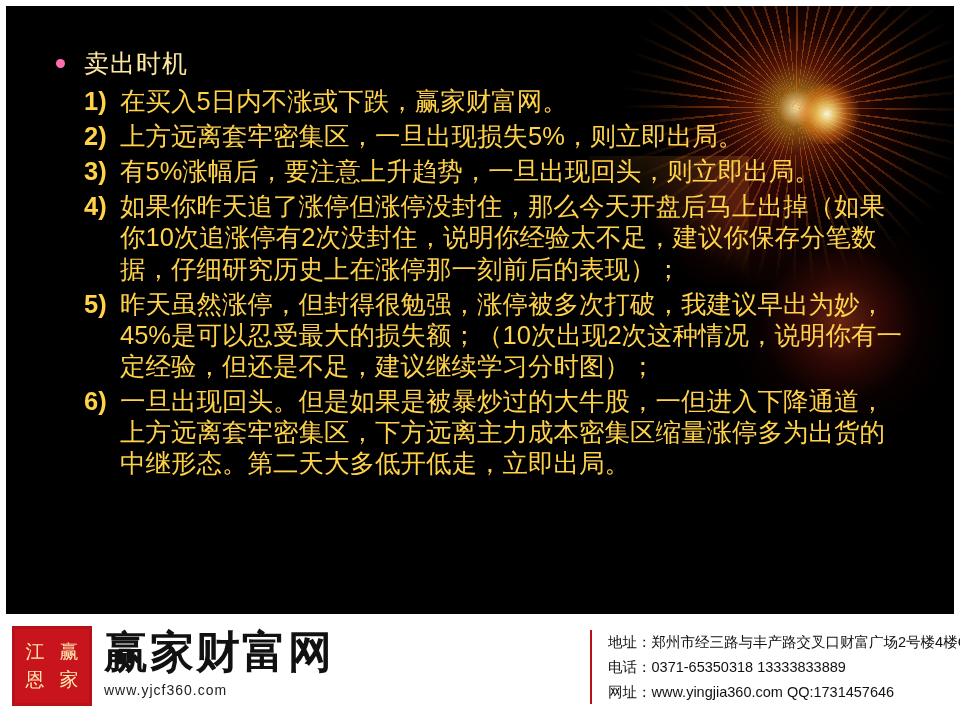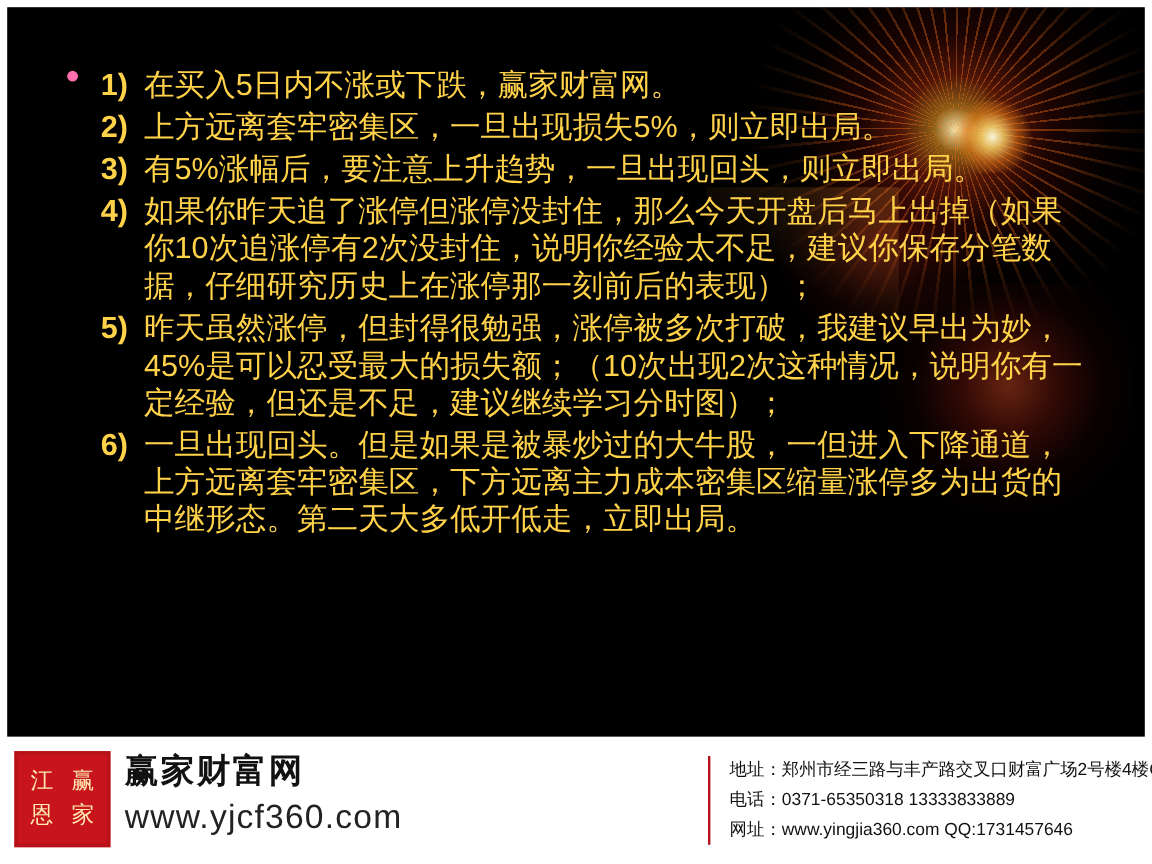--- a/index.html
+++ b/index.html
@@ -174,30 +174,30 @@
     line-height: 1.45;
   }
   .brand {
     position: absolute;
     left: 104px;
     top: 14px;
     width: 330px;
   }
   .brand-name {
     color: #111111;
-    font-size: 28px;
+    font-size: 44px;
     font-weight: bold;
     letter-spacing: 2px;
     line-height: 1.1;
     font-family: "DejaVu Sans", sans-serif;
   }
   .brand-url {
     margin-top: 6px;
     color: #222222;
-    font-size: 28px;
+    font-size: 14px;
     letter-spacing: 1px;
     font-family: "Liberation Sans", sans-serif;
   }
   .contact {
     position: absolute;
     left: 590px;
     top: 16px;
     padding-left: 16px;
     border-left: 2px solid #b7121a;
     height: 74px;
@@ -228,20 +228,21 @@
     <div class="fw fw-rays"></div>
     <div class="fw fw-core"></div>
     <div class="fw fw-secondary2"></div>
     <div class="fw fw-secondary"></div>
     <div class="fw fw-tail"></div>
 
     <div class="text-block">
 
       <div class="bullet-line">
         <span class="bullet-dot"></span>
+        <span class="bullet-text">卖出时机</span>
       </div>
 
       <ol class="items">
         <li>
           <span class="num">1)</span>
           <span class="body">在买入5日内不涨或下跌，赢家财富网。</span>
         </li>
         <li>
           <span class="num">2)</span>
           <span class="body">上方远离套牢密集区，一旦出现损失5%，则立即出局。</span>

